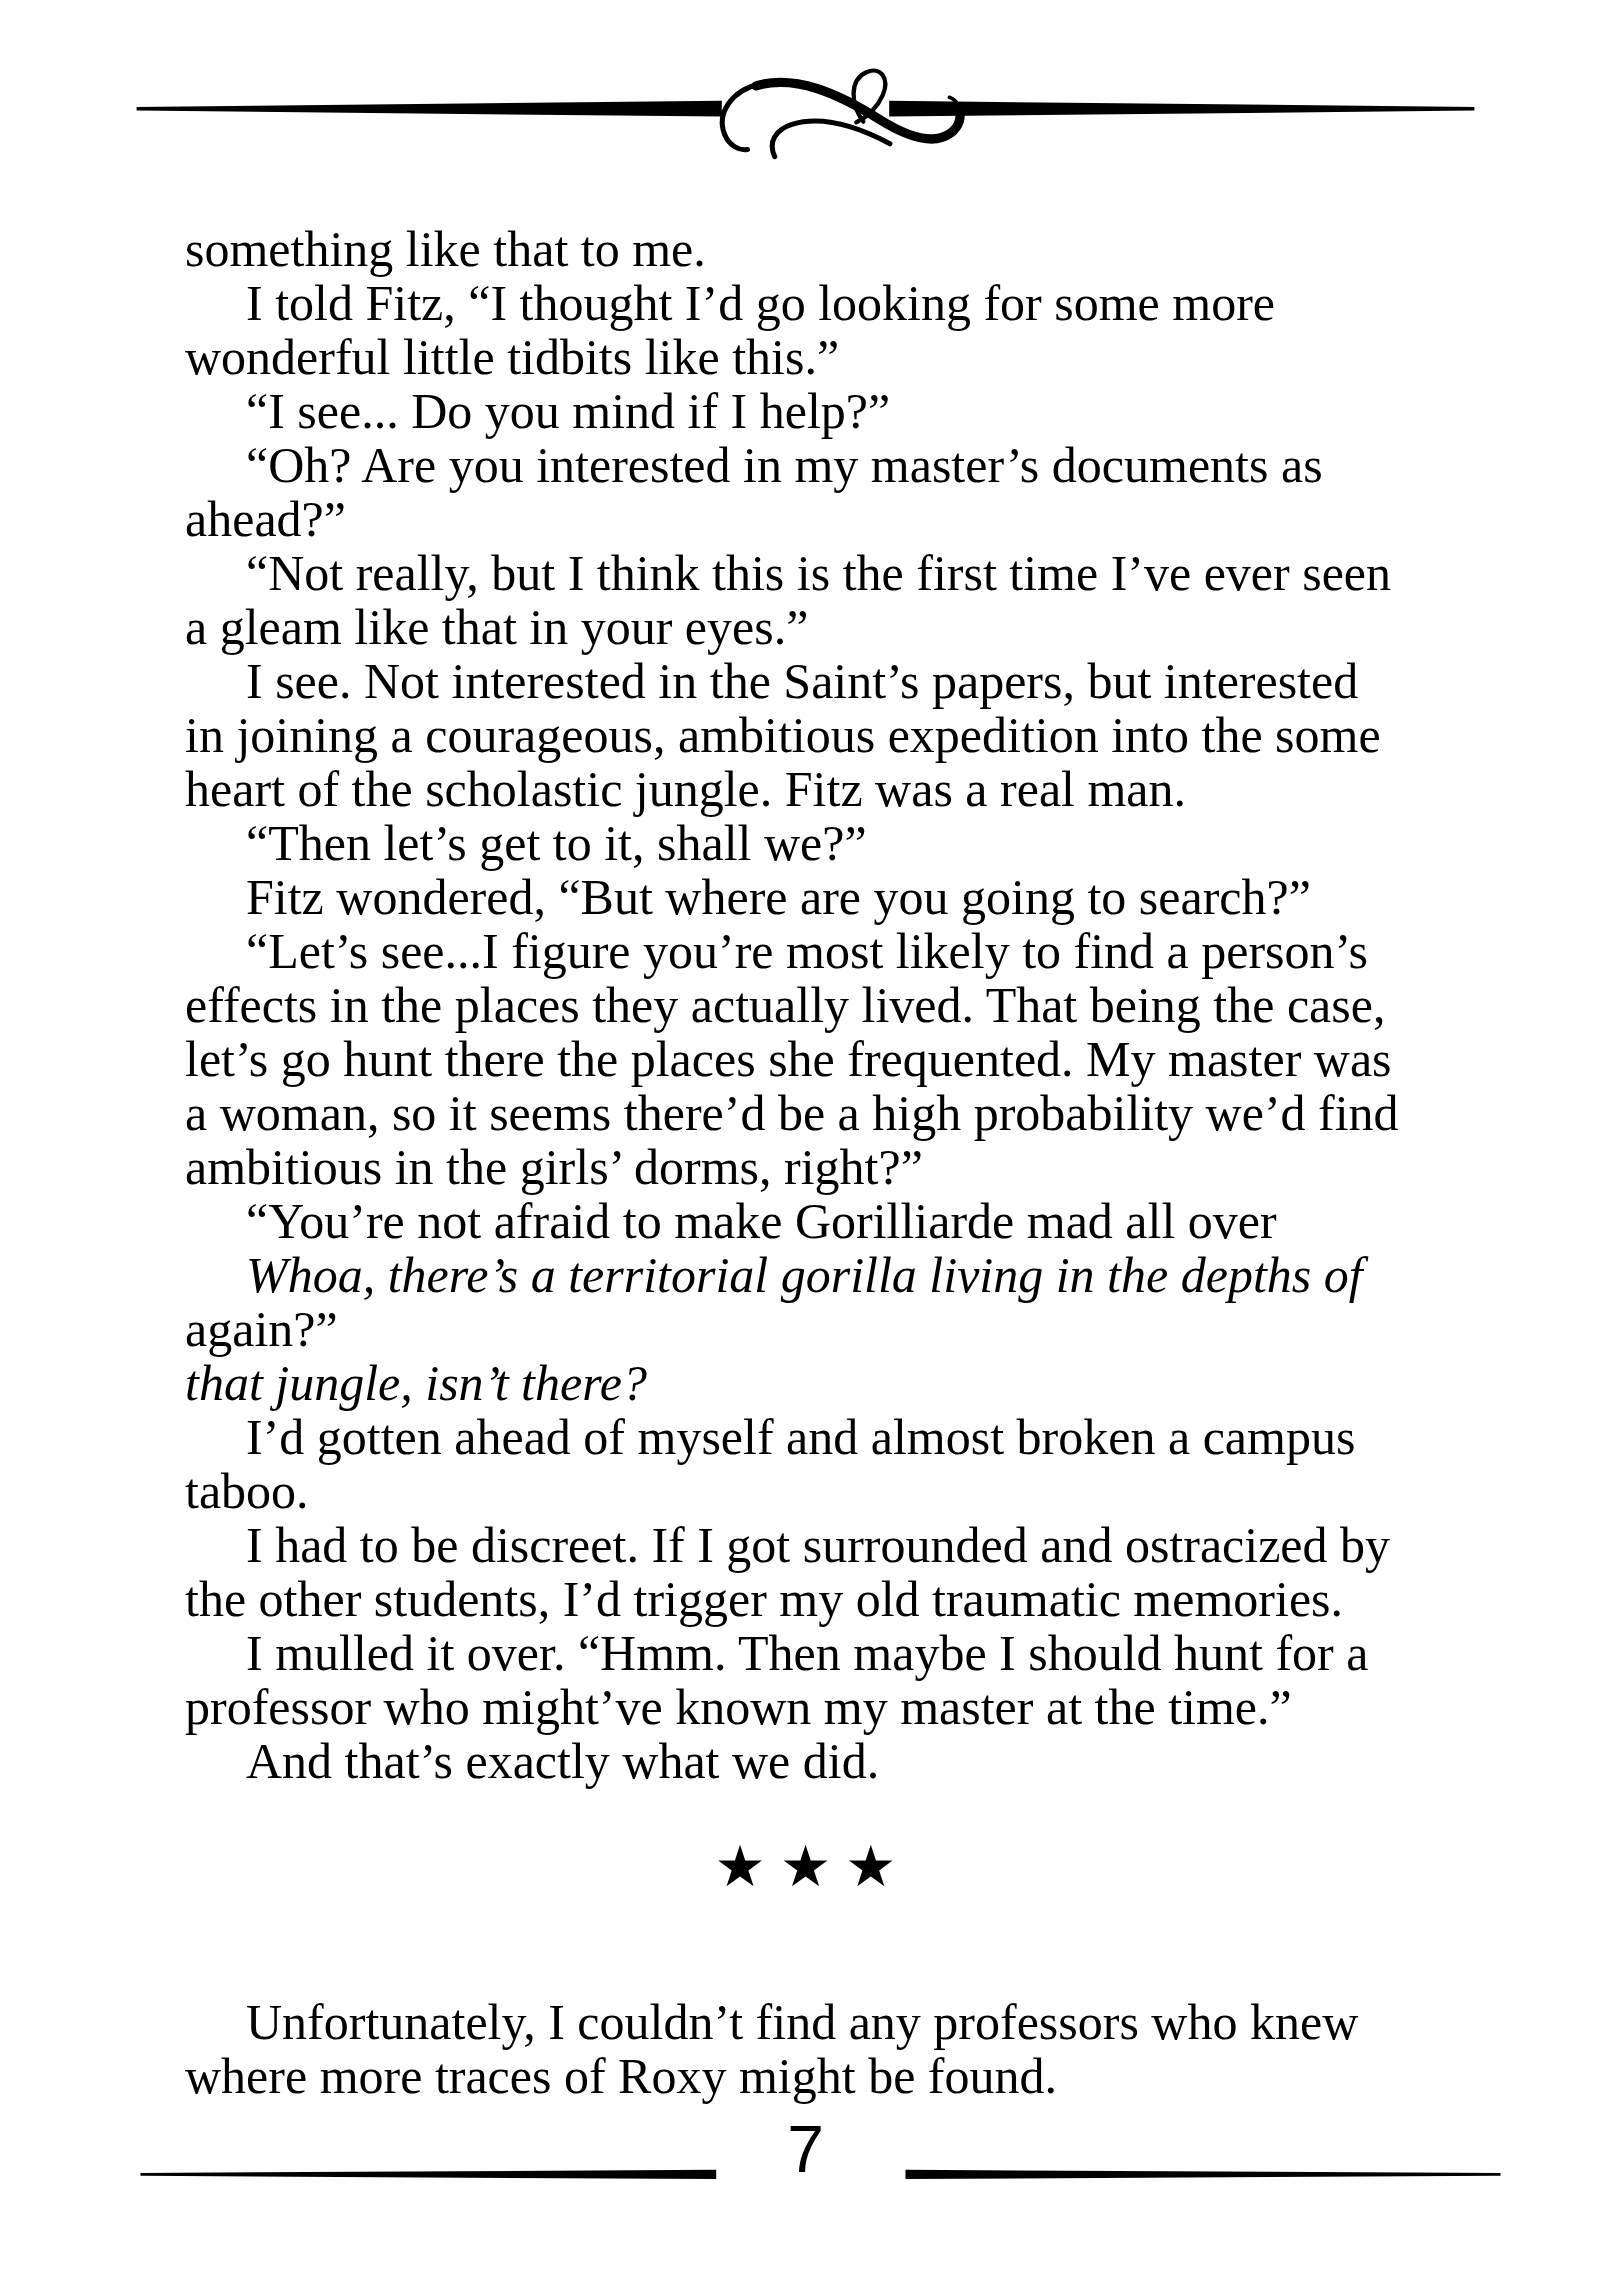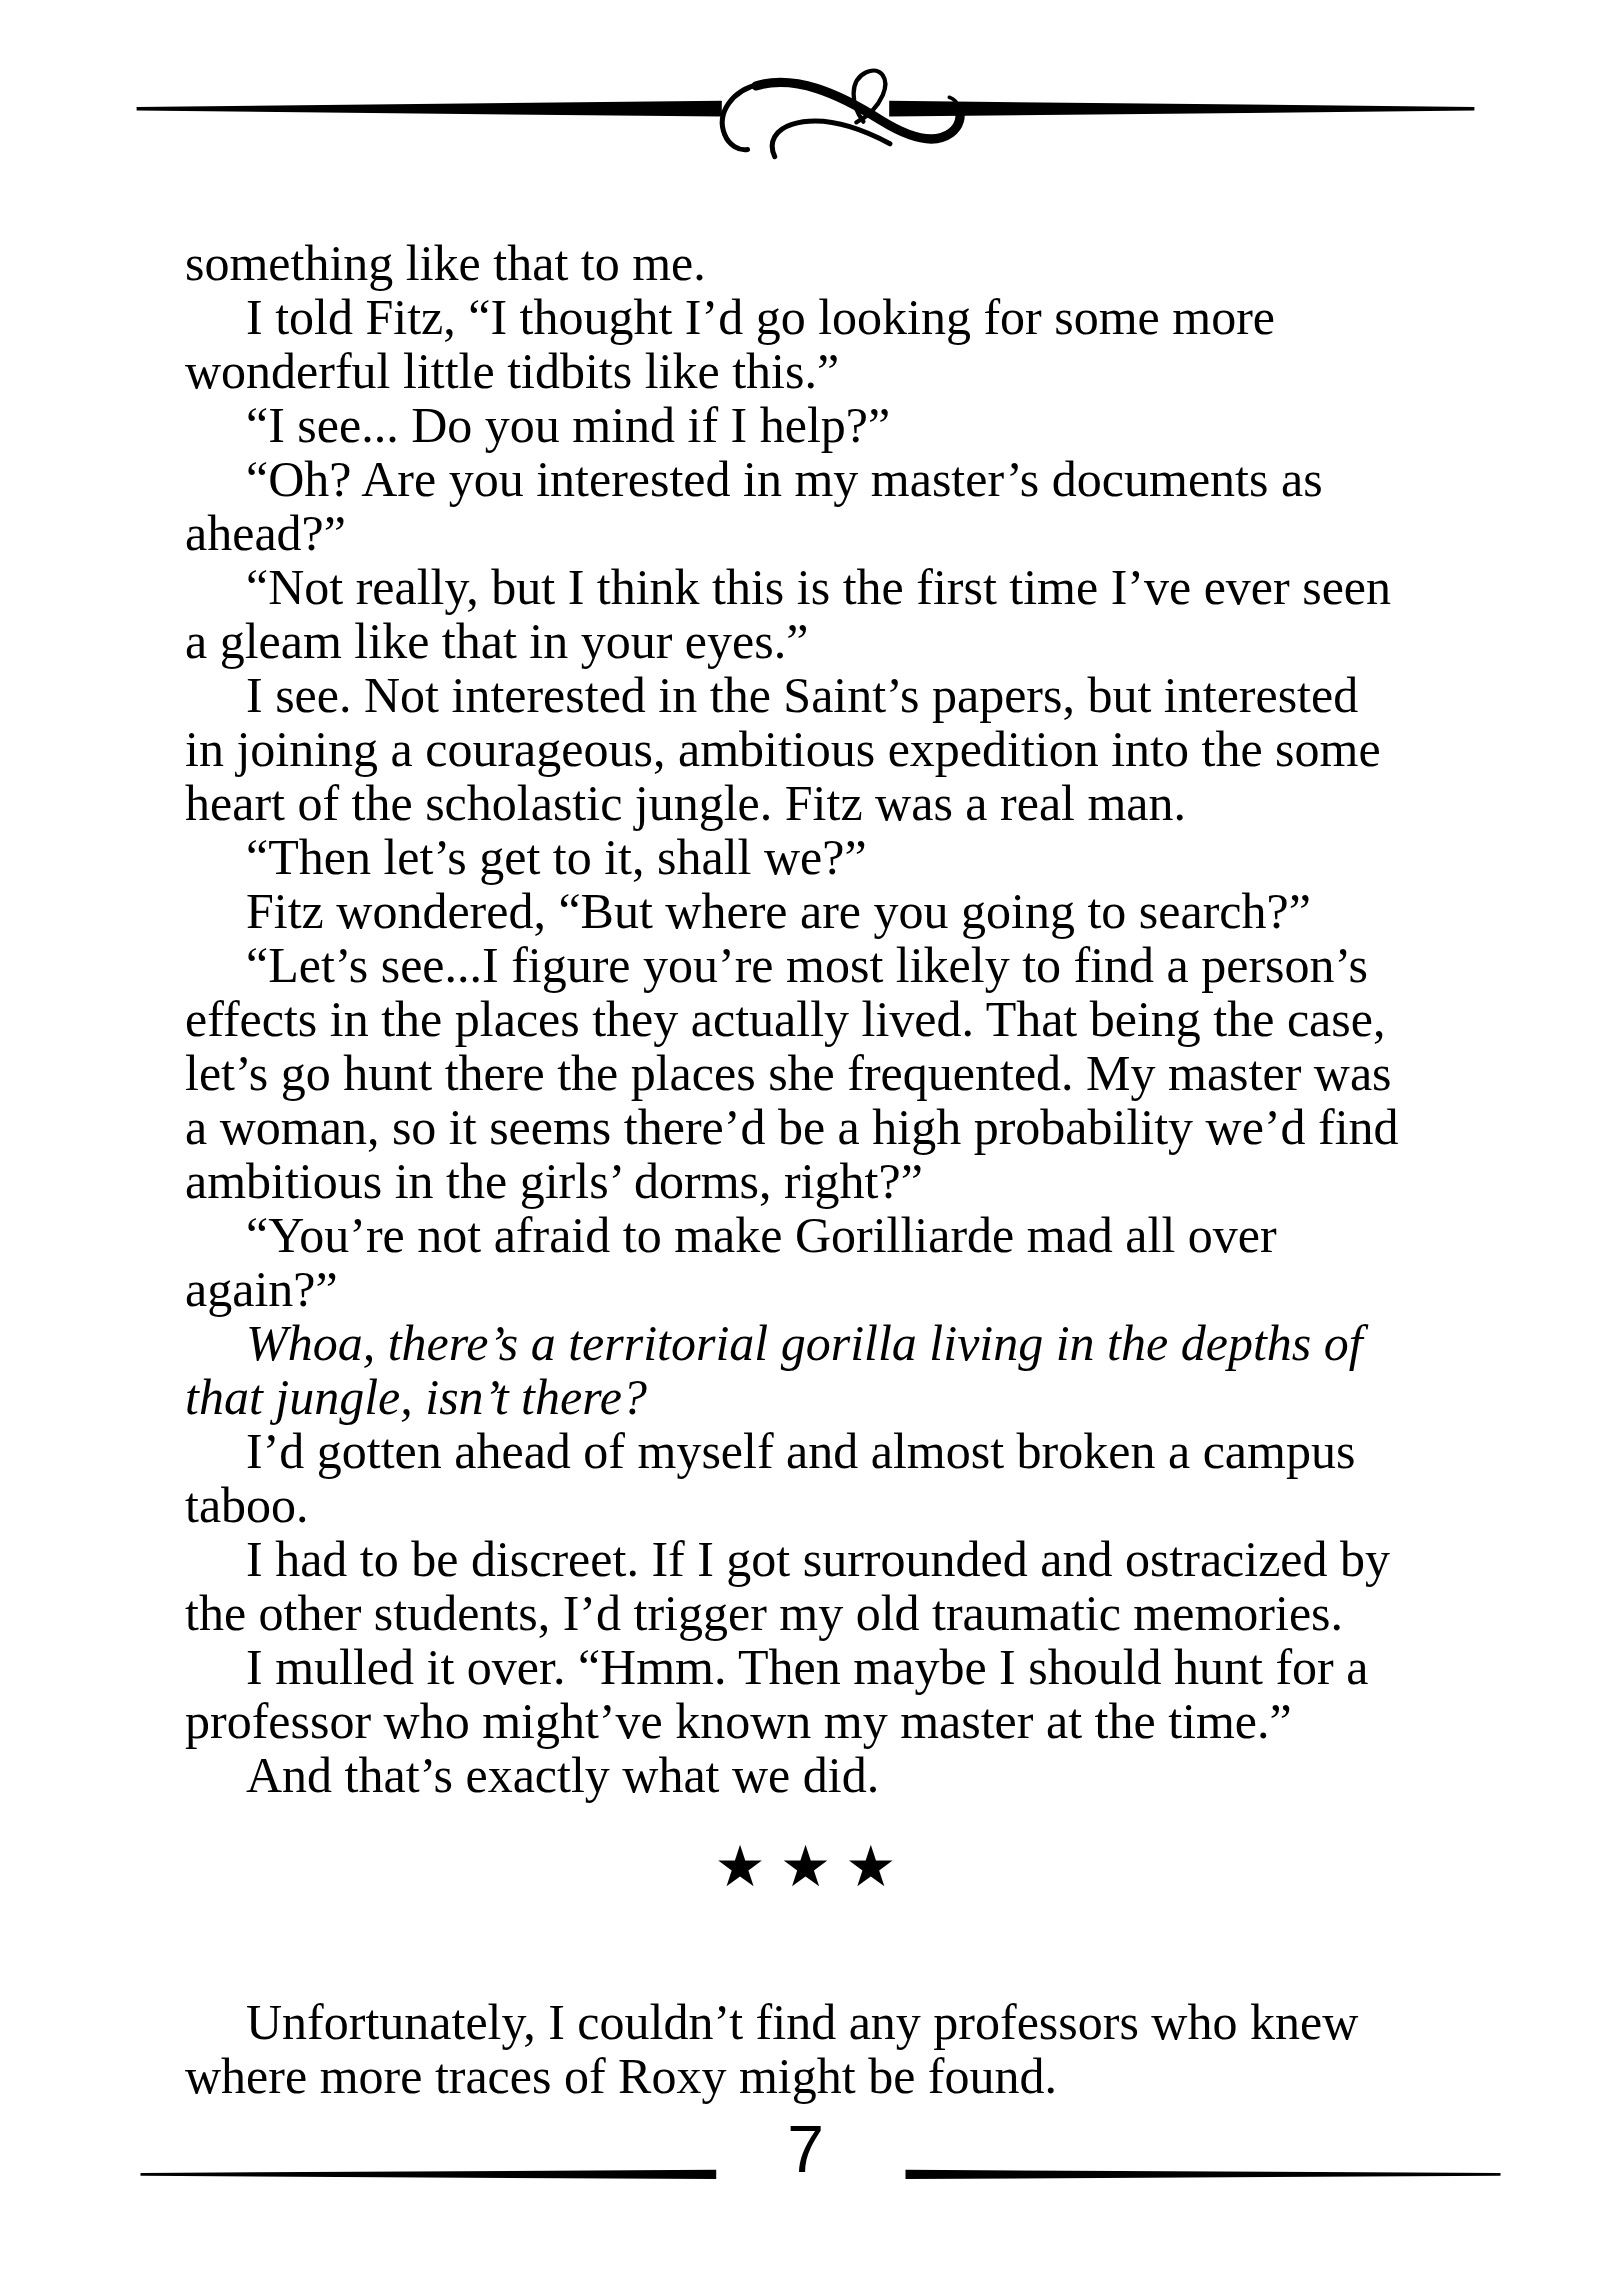--- a/index.html
+++ b/index.html
@@ -32,21 +32,21 @@
     display: block;
   }
   .text-block {
     position: absolute;
     left: 185px;
     width: 1274px;
     font-size: 50px;
     line-height: 54px;
     color: #000000;
   }
-  #block1 { top: 236px; }
+  #block1 { top: 222px; }
   #block2 { top: 1995px; }
   .line {
     white-space: nowrap;
     height: 54px;
   }
   .line.indent { padding-left: 61px; }
   .line.italic { font-style: italic; }
   .scene-break {
     position: absolute;
     top: 1835px;
@@ -110,22 +110,22 @@
     <div class="line">in joining a courageous, ambitious expedition into the some</div>
     <div class="line">heart of the scholastic jungle. Fitz was a real man.</div>
     <div class="line indent">“Then let’s get to it, shall we?”</div>
     <div class="line indent">Fitz wondered, “But where are you going to search?”</div>
     <div class="line indent">“Let’s see...I figure you’re most likely to find a person’s</div>
     <div class="line">effects in the places they actually lived. That being the case,</div>
     <div class="line">let’s go hunt there the places she frequented. My master was</div>
     <div class="line">a woman, so it seems there’d be a high probability we’d find</div>
     <div class="line">ambitious in the girls’ dorms, right?”</div>
     <div class="line indent">“You’re not afraid to make Gorilliarde mad all over</div>
+    <div class="line indent italic">Whoa, there’s a territorial gorilla living in the depths of</div>
     <div class="line">again?”</div>
-    <div class="line indent italic">Whoa, there’s a territorial gorilla living in the depths of</div>
     <div class="line italic">that jungle, isn’t there?</div>
     <div class="line indent">I’d gotten ahead of myself and almost broken a campus</div>
     <div class="line">taboo.</div>
     <div class="line indent">I had to be discreet. If I got surrounded and ostracized by</div>
     <div class="line">the other students, I’d trigger my old traumatic memories.</div>
     <div class="line indent">I mulled it over. “Hmm. Then maybe I should hunt for a</div>
     <div class="line">professor who might’ve known my master at the time.”</div>
     <div class="line indent">And that’s exactly what we did.</div>
   </div>
 

